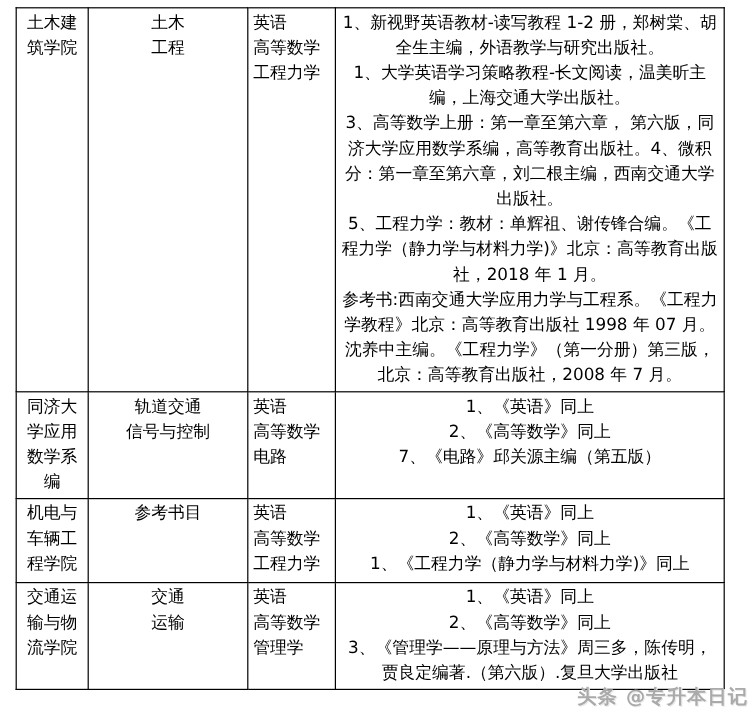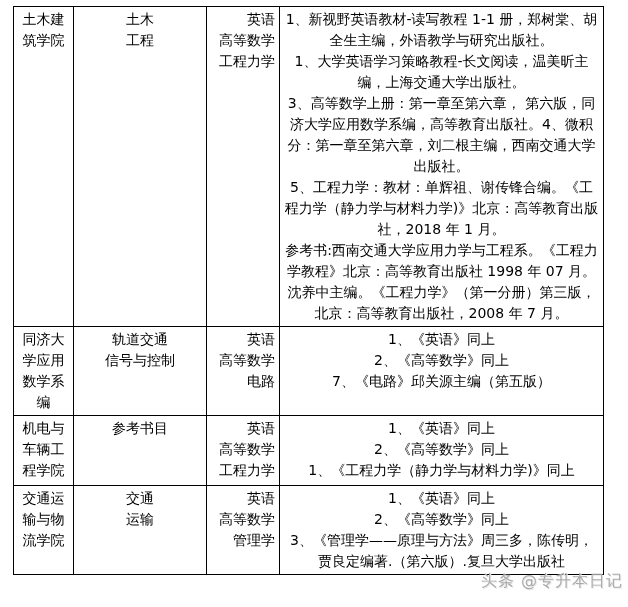--- a/index.html
+++ b/index.html
@@ -18,29 +18,29 @@
     padding:2px 4px;
     text-align:center;
     word-break:break-all;
   }
   .tbl th{font-weight:bold;padding-top:4px}
   .pre{white-space:pre-line}
   .v-mid{vertical-align:middle}
   .c-college{padding-left:6px;padding-right:6px}
   .c-books{text-align:left;padding:3px 4px 2px 6px}
   .c-books p{margin:0}
-  .c-courses div{text-align:right}
+  .c-courses div{text-align:left}
   tr.r-head{height:66px}
   tr.r0{height:283px}
   tr.r1{height:84px}
   tr.r2{height:70px}
   tr.r3{height:76px}
   .watermark{
     position:absolute;left:481px;top:571px;
-    font-size:16px;font-weight:normal;letter-spacing:1px;
+    font-size:16px;font-weight:bold;letter-spacing:1px;
     color:#aaaaaa;text-shadow:1px 1px 0 #e9e9e9;
     white-space:nowrap;
   }
 </style>
 </head>
 <body>
 
 <table class="tbl">
   <colgroup>
     <col style="width:60px">
@@ -53,21 +53,21 @@
     <tr class="r0">
       <td class="c-college v-mid">土木建筑学院</td>
       <td class="c-major v-mid pre">土木
 工程</td>
       <td class="c-courses">
         <div>英语</div>
         <div>高等数学</div>
         <div>工程力学</div>
       </td>
       <td class="c-books">
-        <p>1、新视野英语教材-读写教程 1-1 册，郑树棠、胡全生主编，外语教学与研究出版社。</p>
+        <p>1、新视野英语教材-读写教程 1-2 册，郑树棠、胡全生主编，外语教学与研究出版社。</p>
         <p>1、大学英语学习策略教程-长文阅读，温美昕主编，上海交通大学出版社。</p>
         <p>3、高等数学上册：第一章至第六章， 第六版，同济大学应用数学系编，高等教育出版社。4、微积分：第一章至第六章，刘二根主编，西南交通大学出版社。</p>
         <p>5、工程力学：教材：单辉祖、谢传锋合编。《工程力学（静力学与材料力学)》北京：高等教育出版社，2018 年 1 月。</p>
         <p>参考书:西南交通大学应用力学与工程系。《工程力学教程》北京：高等教育出版社 1998 年 07 月。</p>
         <p>沈养中主编。《工程力学》（第一分册）第三版，北京：高等教育出版社，2008 年 7 月。</p>
       </td>
     </tr>
 
     <tr class="r1">
       <td class="c-college">同济大学应用数学系编</td>

